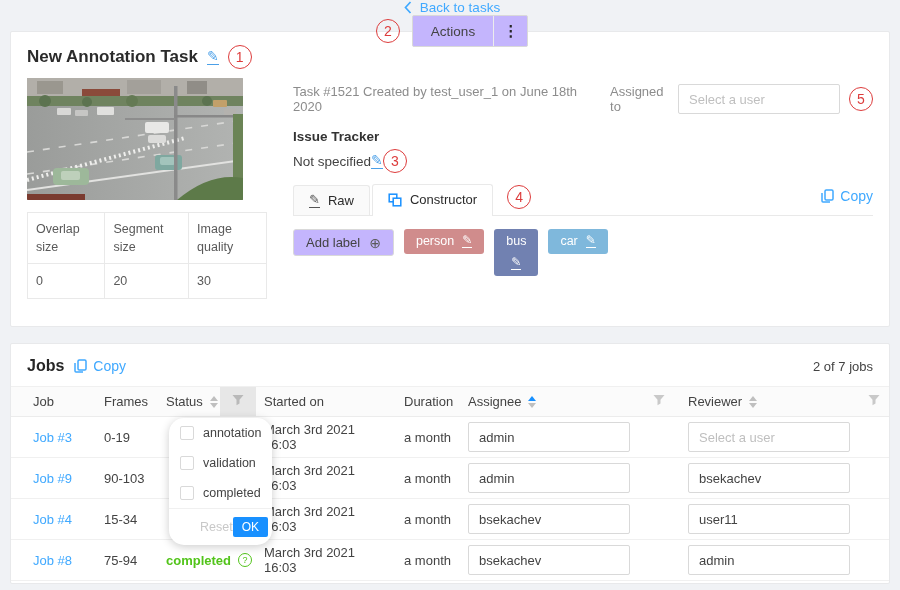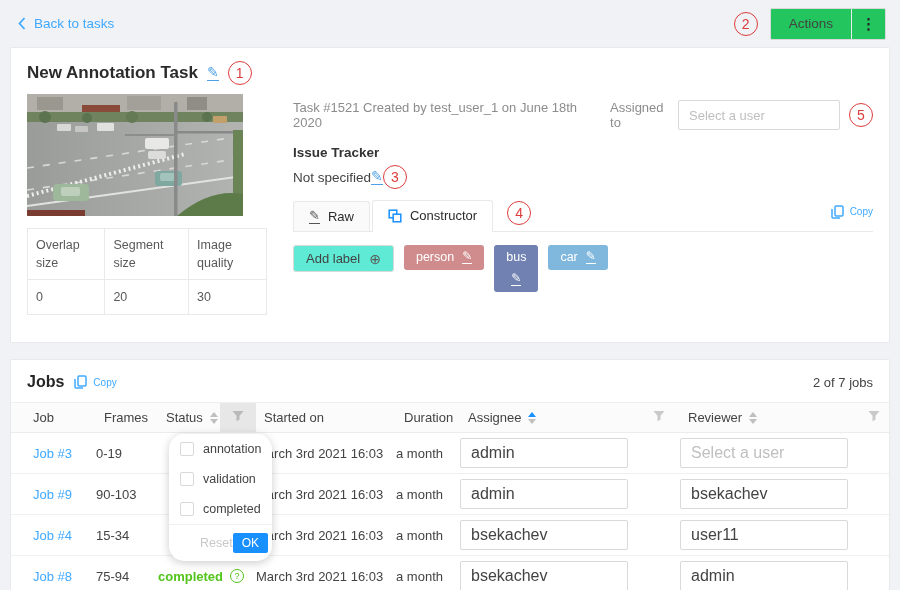--- a/index.html
+++ b/index.html
@@ -6,24 +6,24 @@
   html,body { width:900px; height:590px; }
   body {
     background:#f0f2f5;
     font-family:"Liberation Sans", sans-serif;
     font-size:13px; color:#434343;
     overflow:hidden; position:relative;
   }
   .link { color:#40a9ff; cursor:pointer; text-decoration:none; }
 
   
-  .topbar { height:47px; display:flex; align-items:center; justify-content:space-between; padding:0 14px 0 18px; }
+  .topbar { height:31px; display:flex; align-items:center; padding:0 14px 0 18px;flex-direction:column; }
   .back { display:flex; align-items:center; gap:8px; font-size:13.5px; }
   .actions-wrap { display:flex; align-items:center; gap:12px; }
-  .actions-btn { display:flex; background:#22c55e; border:1px solid #d9d9d9; border-radius:2px; height:32px; cursor:pointer; }
+  .actions-btn { display:flex; background:#c4b5fd; border:1px solid #d9d9d9; border-radius:2px; height:32px; cursor:pointer; }
   .actions-btn .seg-label { display:flex; align-items:center; padding:0 18px; font-size:13.5px; color:#434343; }
   .actions-btn .seg-more { display:flex; align-items:center; justify-content:center; width:34px; border-left:1px solid #ececec; font-size:15px; font-weight:bold; color:#262626; letter-spacing:0; }
 
   
   .circ {
     width:24px; height:24px; flex:none;
     border:1.6px solid #dd3c3c; border-radius:50%;
     color:#dd3c3c; font-size:14px;
     display:inline-flex; align-items:center; justify-content:center;
   }
@@ -56,56 +56,56 @@
   .issue-label { font-weight:700; color:#333; margin-bottom:5px; }
   .issue-value-row { display:flex; align-items:center; gap:0; }
 
   .tabs-row { margin-top:11px; display:flex; align-items:flex-end; border-bottom:1px solid #e9e9e9; }
   .tab { display:flex; align-items:center; gap:8px; padding:7px 15px; font-size:13px; color:#2b2b2b;
          background:#fafafa; border:1px solid #e9e9e9; border-bottom:none; border-radius:3px 3px 0 0; margin-right:2px; cursor:pointer; }
   .tab.active { background:#fff; margin-bottom:-1px; padding-bottom:9px; }
   .tab .pencil { border-bottom-color:#555; color:#555; font-size:13px; }
   .tabs-row .circ { align-self:center; margin:0 0 6px 12px; }
   .tabs-row .spacer { flex:1; }
-  .copy-link { display:flex; align-items:center; gap:6px; align-self:center; margin-bottom:8px; font-size:10px; cursor:pointer; }
+  .copy-link { display:flex; align-items:center; gap:6px; align-self:center; margin-bottom:8px; font-size:14px; cursor:pointer; }
 
   .labels-area { padding:13px 0 34px; display:flex; gap:10px; align-items:flex-start; }
   .add-label-btn { display:flex; align-items:center; gap:9px; border:1px solid #d9d9d9; border-radius:3px;
-                   padding:5px 12px; font-size:13px; color:#434343; background:#5eead4; cursor:pointer; }
+                   padding:5px 12px; font-size:13px; color:#434343; background:#c4b5fd; cursor:pointer; }
   .plus-circle { color:#595959; font-size:14px; line-height:1; }
   .chip { color:#fff; font-size:12.5px; padding:5px 12px 6px; border-radius:3px; display:flex; align-items:center; gap:8px; cursor:pointer; }
   .chip .pencil { color:#fff; border-bottom-color:#fff; font-size:12px; }
   .chip.person { background:#d08c8c; }
   .chip.bus { background:#7181b1;flex-direction:column; }
   .chip.car { background:#7fb8dc; }
 
   
   .jobs-card { margin-top:16px; position:relative; padding-bottom:2px; }
   .jobs-head { display:flex; align-items:center; gap:10px; padding:13px 16px 11px; }
   .jobs-title { font-size:16px; font-weight:700; color:#262626; }
   .jobs-count { margin-left:auto; font-size:13px; color:#434343; }
 
   table.jobs { width:100%; border-collapse:collapse; font-size:13px; table-layout:fixed; }
   table.jobs th { font-weight:400; color:#434343; text-align:left; padding:7px 8px; background:#fbfbfb;
                   border-top:1px solid #f0f0f0; border-bottom:1px solid #ececec; height:30px; }
-  table.jobs td { padding:5px 0; height:41px; border-bottom:1px solid #f0f0f0; color:#434343; }
+  table.jobs td { padding:5px 8px; height:41px; border-bottom:1px solid #f0f0f0; color:#434343; }
   .cell-first { padding-left:22px !important; }
   .th-flex { display:flex; align-items:center; gap:7px; }
   .sorter { display:flex; flex-direction:column; gap:2px; }
   .caret { width:0; height:0; border-left:4px solid transparent; border-right:4px solid transparent; }
   .caret.up { border-bottom:5px solid #bfbfbf; }
   .caret.down { border-top:5px solid #bfbfbf; }
   .caret.up.blue { border-bottom-color:#1890ff; }
   .th-filter { text-align:center !important; cursor:pointer; }
   .th-filter.active { background:#e7e7e7 !important; }
   .status-done { color:#52c41a; font-weight:600; display:flex; align-items:center; gap:7px; }
   .qmark { width:14px; height:14px; flex:none; border:1px solid #52c41a; border-radius:50%; color:#52c41a;
            font-size:9px; font-weight:400; display:inline-flex; align-items:center; justify-content:center; }
   .cell-input { width:100%; max-width:168px; height:30px; border:1px solid #d9d9d9; border-radius:2px;
-                padding:0 10px; font-size:16px; color:#434343; background:#fff; outline:none; font-family:inherit; }
+                padding:0 10px; font-size:13px; color:#434343; background:#fff; outline:none; font-family:inherit; }
   .cell-input::placeholder { color:#bfbfbf; }
 
   
   .filter-dd { position:absolute; left:158px; top:74px; width:103px; background:#fff; border-radius:15px;
                box-shadow:0 2px 10px rgba(0,0,0,0.2); z-index:20; font-size:12.5px; }
   .dd-item { display:flex; align-items:center; gap:9px; padding:8px 11px; color:#434343; cursor:pointer; }
   .dd-checkbox { width:14px; height:14px; border:1px solid #d9d9d9; border-radius:2px; background:#fff; flex:none; }
   .dd-footer { border-top:1px solid #f0f0f0; display:flex; justify-content:space-between; align-items:center; padding:8px 11px; }
   .dd-reset { color:#c8c8c8; cursor:default;margin-left:20px; }
   .dd-ok { background:#1890ff; color:#fff; border:none; border-radius:2px; padding:3px 9px; font-size:12px; cursor:pointer; font-family:inherit; }

